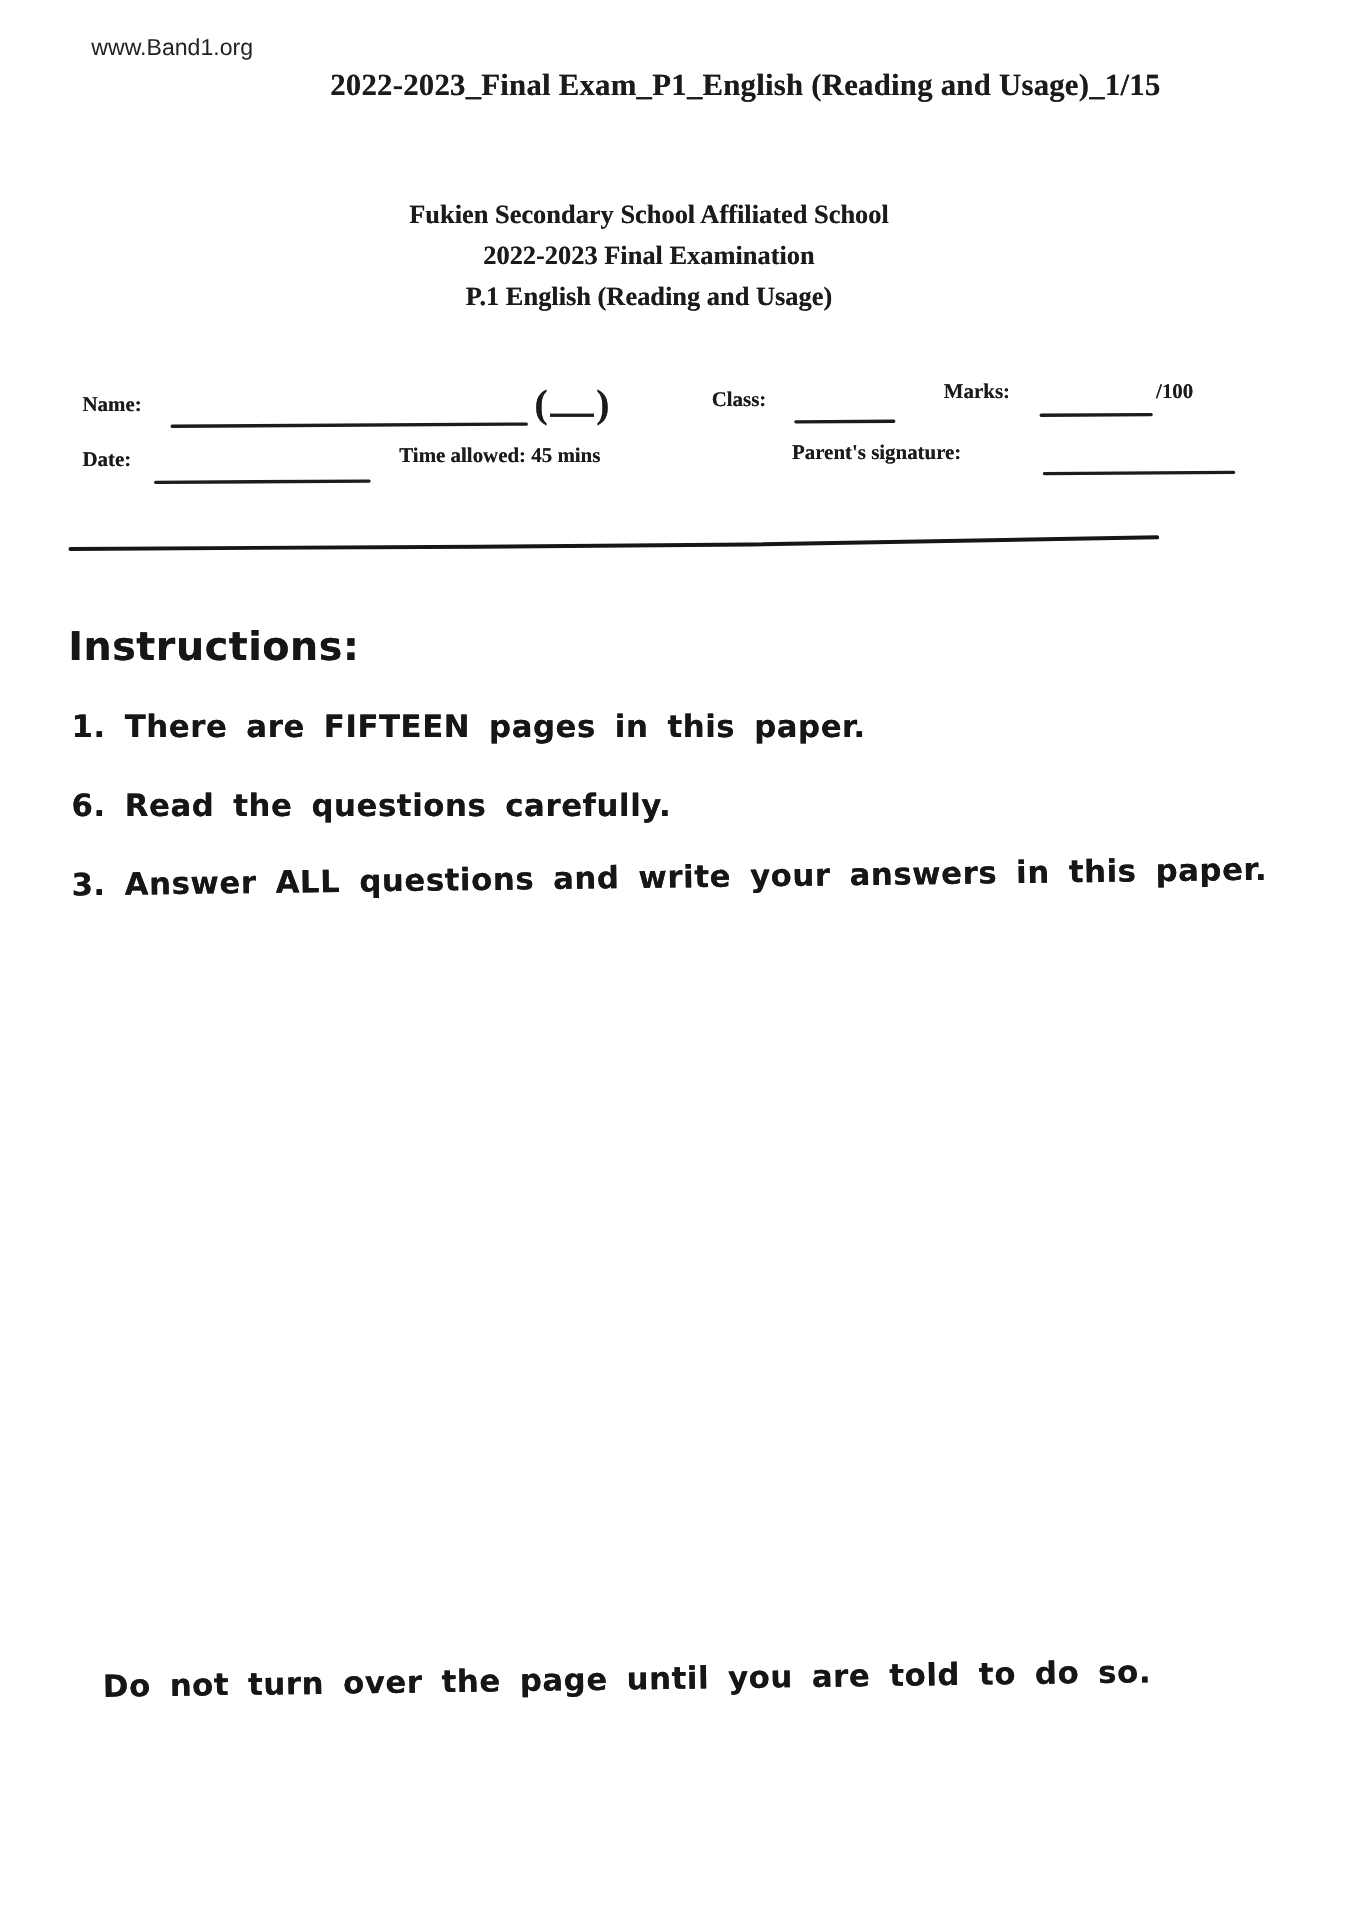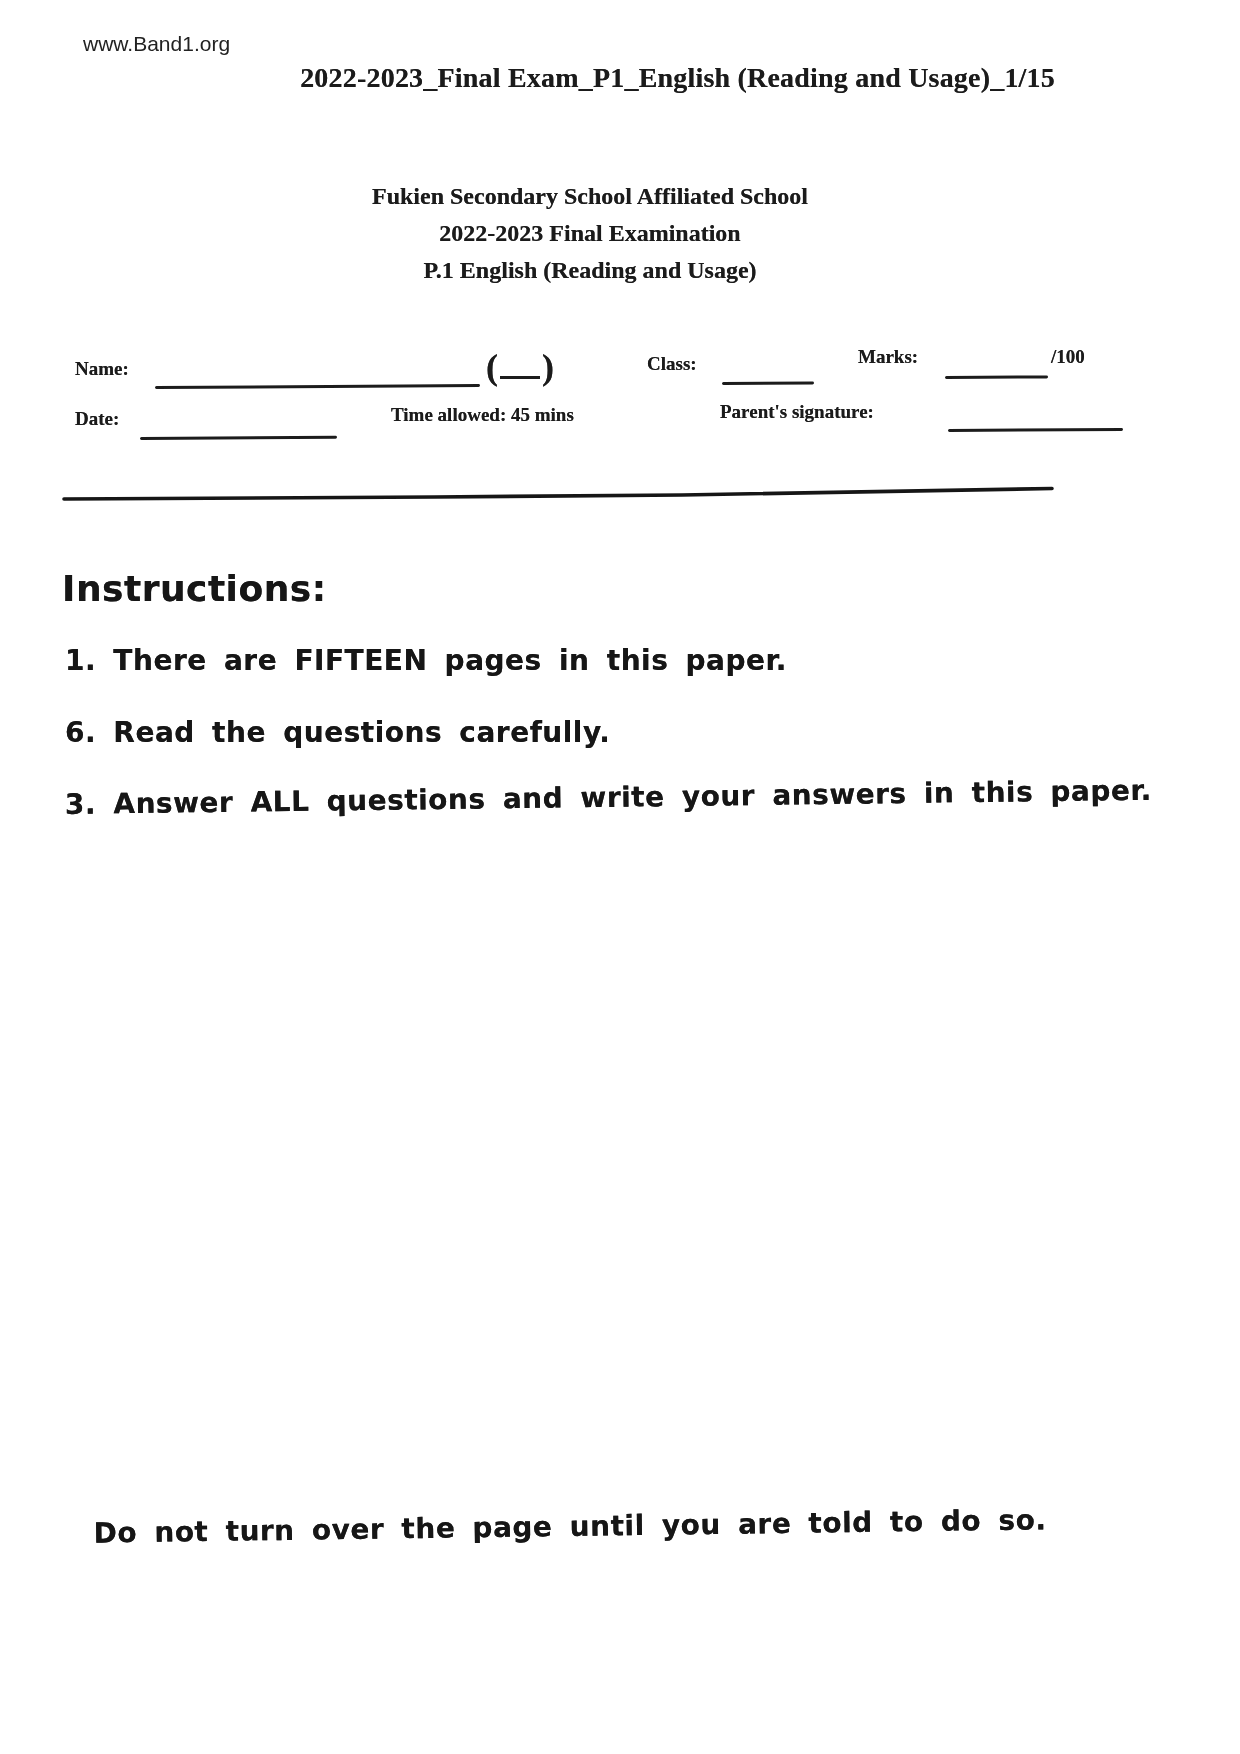--- a/index.html
+++ b/index.html
@@ -84,21 +84,21 @@
   <div class="abs serif form-label" style="left:647px; top:353px;">Class:</div>
   <div class="blank-line" style="left:722px; top:382px; width:92px;"></div>
 
   <div class="abs serif form-label" style="left:858px; top:346px;">Marks:</div>
   <div class="blank-line" style="left:945px; top:376px; width:103px;"></div>
   <div class="abs serif form-label" style="left:1051px; top:346px;">/100</div>
 
   <div class="abs serif form-label" style="left:75px; top:408px;">Date:</div>
   <div class="blank-line" style="left:140px; top:437px; width:197px;"></div>
 
-  <div class="abs serif form-label" style="left:363px; top:404px;margin-left:28px;">Time allowed: 45 mins</div>
+  <div class="abs serif form-label" style="left:363px; top:404px;">Time allowed: 45 mins</div>
 
   <div class="abs serif form-label" style="left:720px; top:401px;">Parent's signature:</div>
   <div class="blank-line" style="left:948px; top:429px; width:175px;"></div>
 
   <div class="abs separator">
     <svg width="992" height="18" viewBox="0 0 992 18" xmlns="http://www.w3.org/2000/svg">
       <path d="M2,13 C180,10.5 420,12 620,9 C780,6.5 900,4 990,2.5" stroke="#161616" stroke-width="3.6" fill="none" stroke-linecap="round"></path>
     </svg>
   </div>
 

